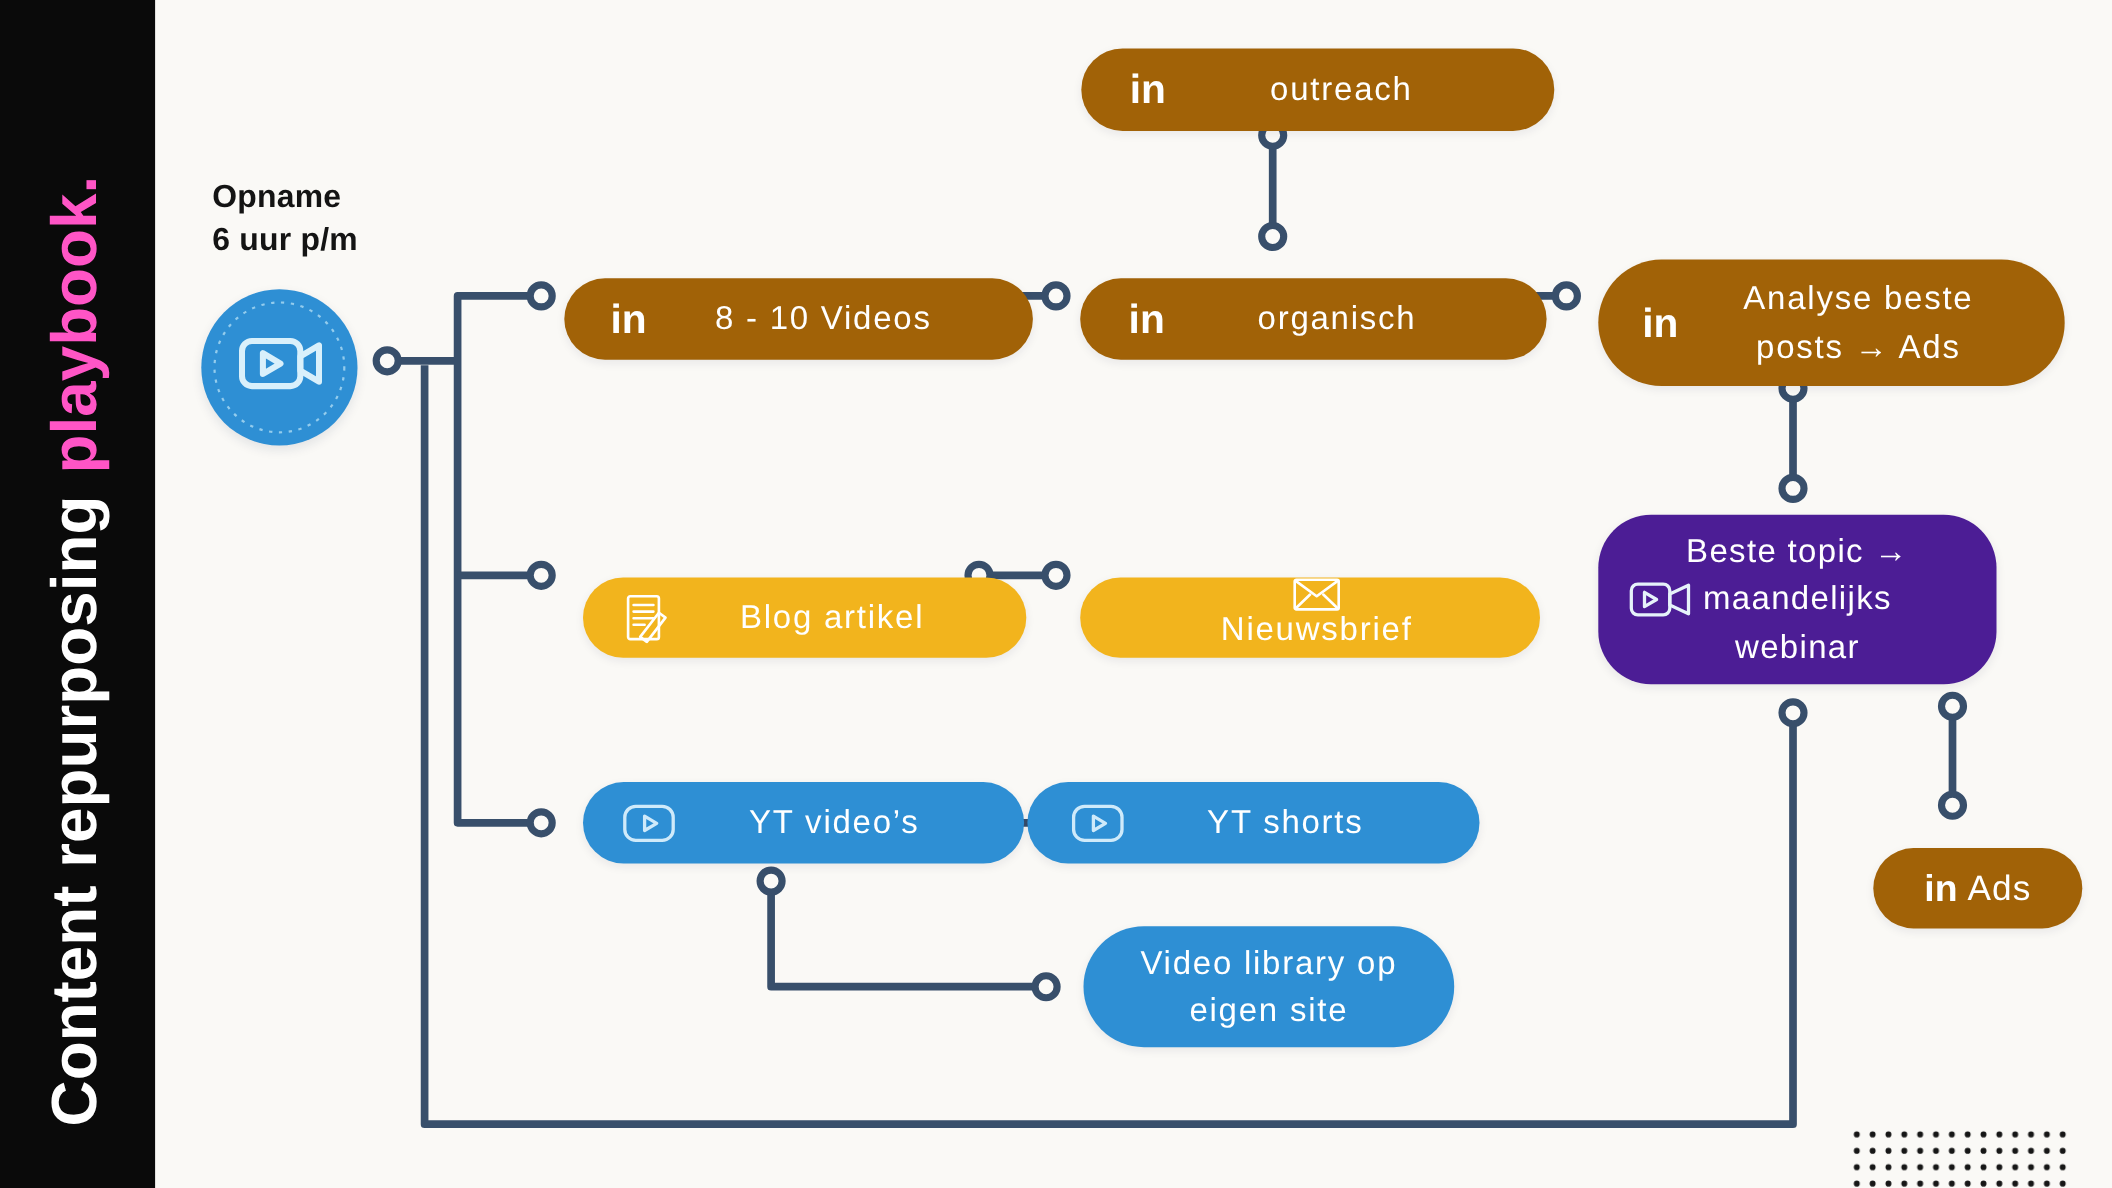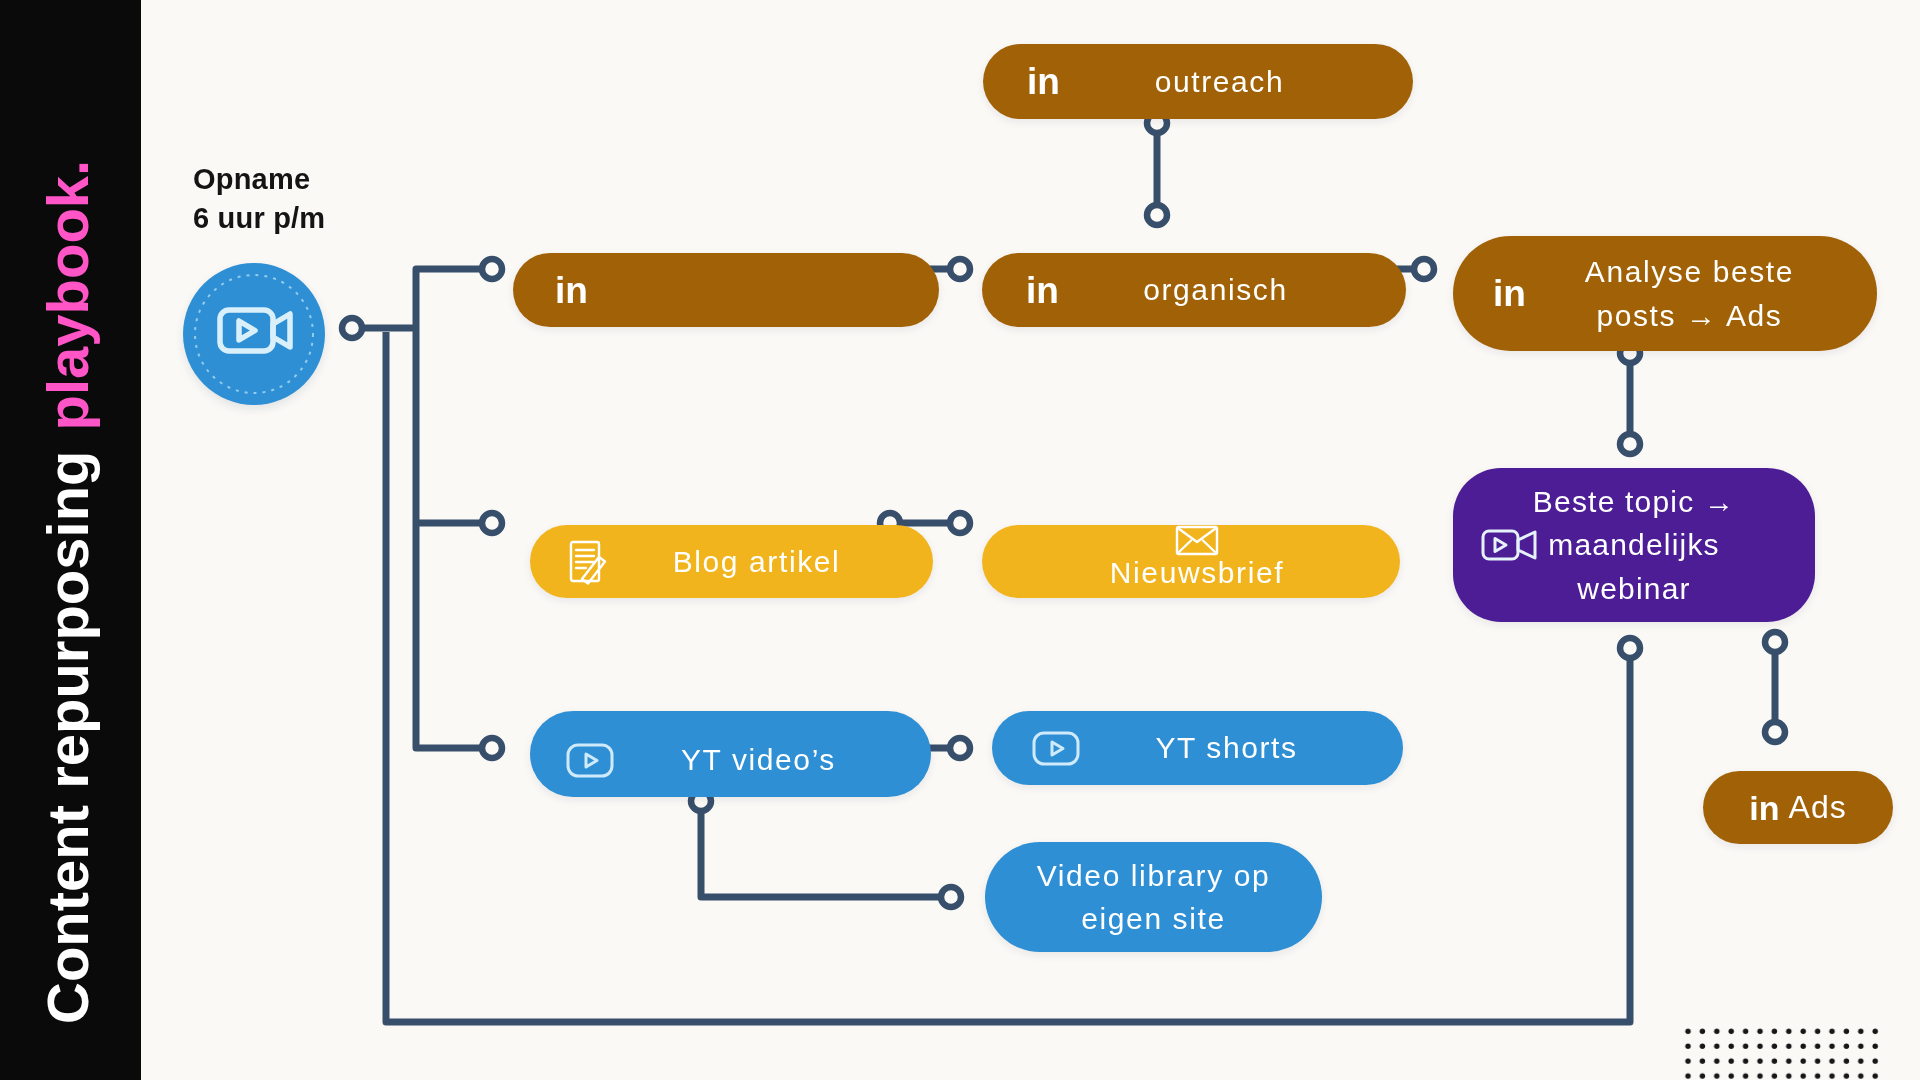--- a/index.html
+++ b/index.html
@@ -43,22 +43,22 @@
   .icon-svg{display:block;}
   .two-line{flex:1;text-align:center;line-height:1.45;}
   .stack{width:100%;text-align:center;line-height:1.45;}
   
   .n-outreach   {left:983px; top:23px;  width:352px;height:75px; padding:0 34px 0 44px;}
   .n-videos     {left:513px; top:232px; width:354px;height:74px; padding:0 30px 0 42px;}
   .n-organisch  {left:982px; top:232px; width:346px;height:74px; padding:0 34px 0 44px;}
   .n-analyse    {left:1453px;top:215px; width:360px;height:115px;border-radius:58px;padding:0 24px 0 40px;}
   .n-blog       {left:530px; top:486px; width:337px;height:73px; padding:0 28px 0 38px;}
   .n-nieuwsbrief{left:982px; top:486px; width:346px;height:73px; padding:0 30px 0 42px;flex-direction:column;}
-  .n-ytvideos   {left:530px; top:711px; width:337px;height:74px; padding:12px 28px 0 36px;}
-  .n-ytshorts   {left:992px; top:711px; width:341px;height:74px; padding:0 30px 0 40px;}
+  .n-ytvideos   {left:530px; top:711px; width:337px;height:74px; padding:0 28px 0 36px;}
+  .n-ytshorts   {left:934px; top:711px; width:341px;height:74px; padding:0 30px 0 40px;}
   .n-library    {left:985px; top:842px; width:337px;height:110px;border-radius:55px;}
   .n-webinar    {left:1453px;top:468px; width:362px;height:154px;border-radius:48px;letter-spacing:1.2px;}
   .n-ads        {left:1703px;top:750px; width:190px;height:73px; justify-content:center;gap:9px;font-size:32px;letter-spacing:1px;}
   .n-ads .in-badge{font-size:34px;}
   .webinar-cam{position:absolute;left:28px;top:50%;transform:translateY(-50%);}
 </style>
 </head>
 <body>
 
 <div class="stage">
@@ -131,20 +131,21 @@
     </svg>
   </div>
 
   <div class="pill pink n-outreach">
     <span class="in-badge">in</span>
     <span class="label">outreach</span>
   </div>
 
   <div class="pill pink n-videos">
     <span class="in-badge">in</span>
+    <span class="label">8 - 10 Videos</span>
   </div>
 
   <div class="pill pink n-organisch">
     <span class="in-badge">in</span>
     <span class="label">organisch</span>
   </div>
 
   <div class="pill pink n-analyse">
     <span class="in-badge">in</span>
     <span class="two-line">

